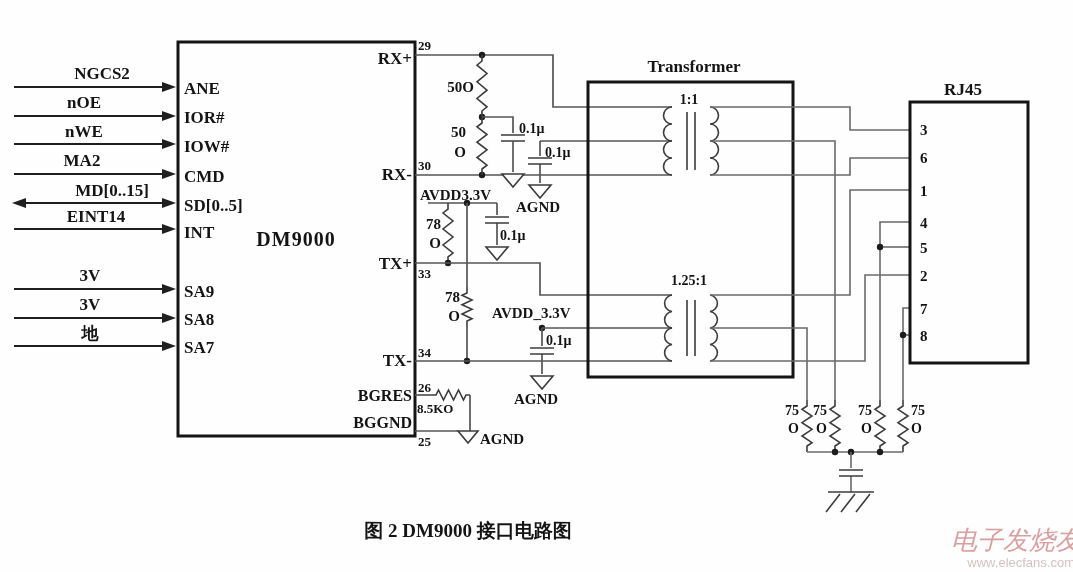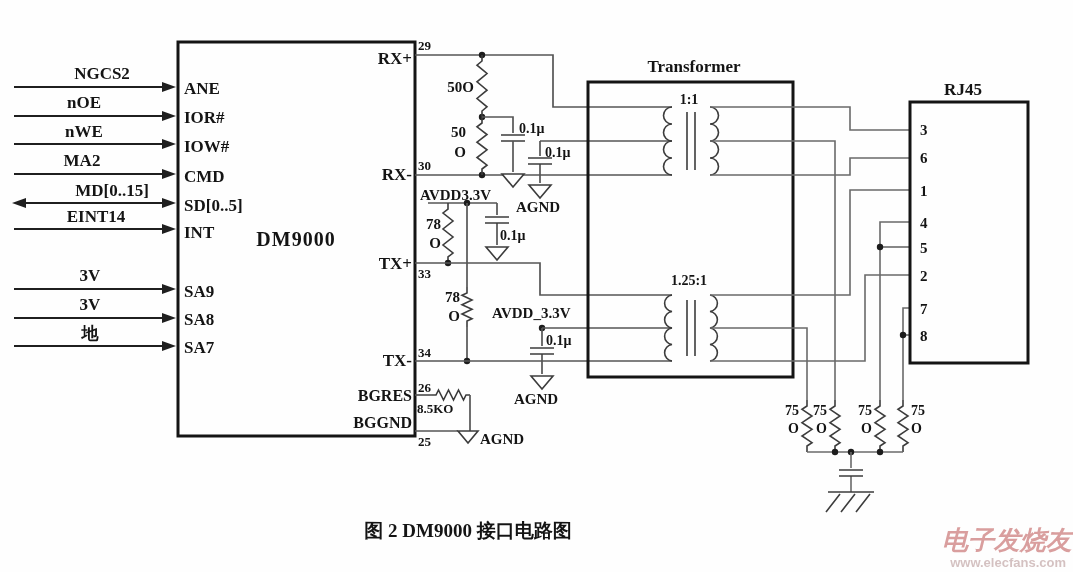--- a/index.html
+++ b/index.html
@@ -15,22 +15,22 @@
   .gndtri{fill:#ffffff;stroke:#3c3c3c;stroke-width:1.6;}
   .dot{fill:#1c1c1c;stroke:none;}
   text{fill:#141414;font-weight:bold;font-family:"Liberation Serif","DejaVu Serif",serif;}
   .t20{font-size:20px;letter-spacing:1px;}
   .t17{font-size:17px;}
   .t16{font-size:16px;}
   .t15{font-size:15px;}
   .t14{font-size:14px;}
   .t13{font-size:13px;}
   .cap19{font-size:19px;}
-  #watermark{position:absolute;right:9px;bottom:2px;text-align:right;line-height:1.1;
-             pointer-events:none;opacity:.6;font-weight:bold;}
+  #watermark{position:absolute;right:0;bottom:2px;text-align:right;line-height:1.1;
+             pointer-events:none;opacity:.6;}
   #watermark .brand{display:block;color:#c1605f;font-size:26px;font-style:italic;
                     margin-right:-8px;white-space:nowrap;}
   #watermark .site{display:block;color:#b99a9a;font-size:13px;font-family:"Liberation Sans",sans-serif;
                    margin-right:-2px;white-space:nowrap;}
 </style>
 </head>
 <body>
 
 <div id="stage">
 <svg width="1073" height="572" viewBox="0 0 1073 572">

